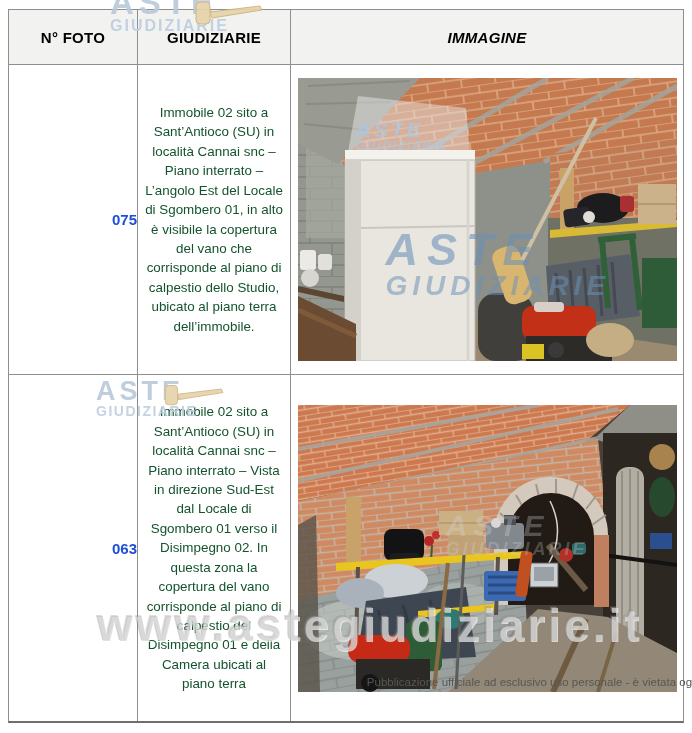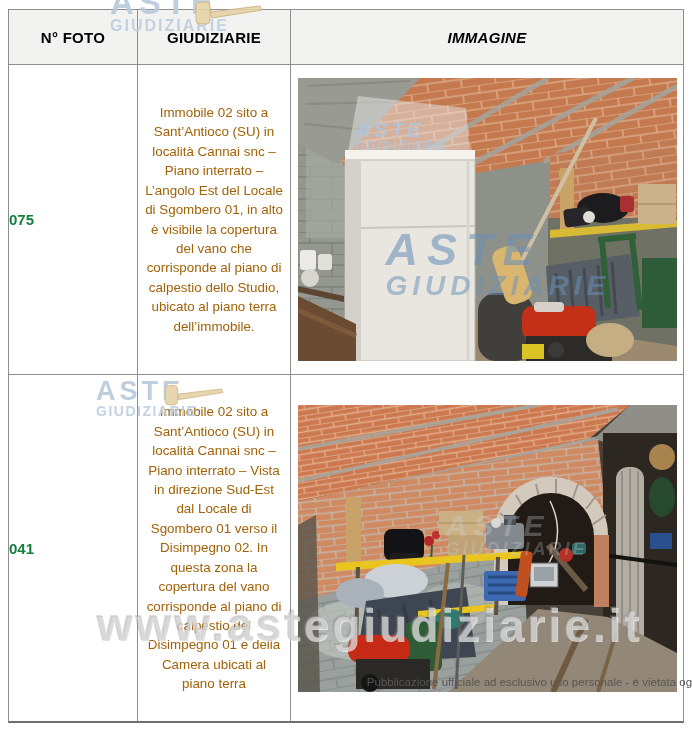--- a/index.html
+++ b/index.html
@@ -17,24 +17,24 @@
     border-bottom:2px solid #6e6e6e;
     background:#ffffff;
   }
   .cell { border-right:1px solid #8e8e8e; border-bottom:1px solid #8e8e8e; position:relative; }
   .cell.last-col { border-right:none;font-style:italic; }
   .cell.last-row { border-bottom:none; }
   .hcell {
     background:#f2f2f1; display:flex; align-items:center; justify-content:center;
     font-size:15px; font-weight:bold; color:#000; letter-spacing:.3px;
   }
-  .numcell { display:flex; align-items:center; justify-content:flex-start;
-    font-size:15px; font-weight:bold; color:#15803d; }
+  .numcell { display:flex; align-items:center; justify-content:flex-end;
+    font-size:15px; font-weight:bold; color:#1d4ed8; }
   .desccell { display:flex; align-items:center; justify-content:center;
-    text-align:center; font-size:13.4px; line-height:19.4px; color:#a16207;
+    text-align:center; font-size:13.4px; line-height:19.4px; color:#14532d;
     padding:6px 6px; }
   .imgcell { display:flex; align-items:center; justify-content:center; }
 
   .photo { position:relative; z-index:1; }
   .photo svg { display:block; }
 
   
   .wm { position:absolute; pointer-events:none; z-index:40; }
   .wm .l1 { font-weight:bold; color:#b9cadb; }
   .wm .l2 { font-weight:bold; color:#bfcfdf; }
@@ -162,21 +162,21 @@
           <div class="l2">GIUDIZIARIE</div>
         </div>
         <div class="wm wm-photo-big">
           <div class="l1">ASTE</div>
           <div class="l2">GIUDIZIARIE</div>
         </div>
       </div>
     </div>
 
     <div class="cell numcell last-row">
-      <span>041</span>
+      <span>063</span>
     </div>
     <div class="cell desccell last-row">
       <span>Immobile 02 sito a Sant’Antioco (SU) in località Cannai snc – Piano interrato – Vista in direzione Sud-Est dal Locale di Sgombero 01 verso il Disimpegno 02. In questa zona la copertura del vano corrisponde al piano di calpestio del Disimpegno 01 e della Camera ubicati al piano terra</span>
     </div>
     <div class="cell imgcell last-col last-row">
       <div class="photo" style="width:379px;height:287px;">
 
         <svg viewBox="0 0 379 287" width="379" height="287">
           <defs>
             <pattern id="p2brick" width="26" height="11" patternUnits="userSpaceOnUse" patternTransform="rotate(-9)">

